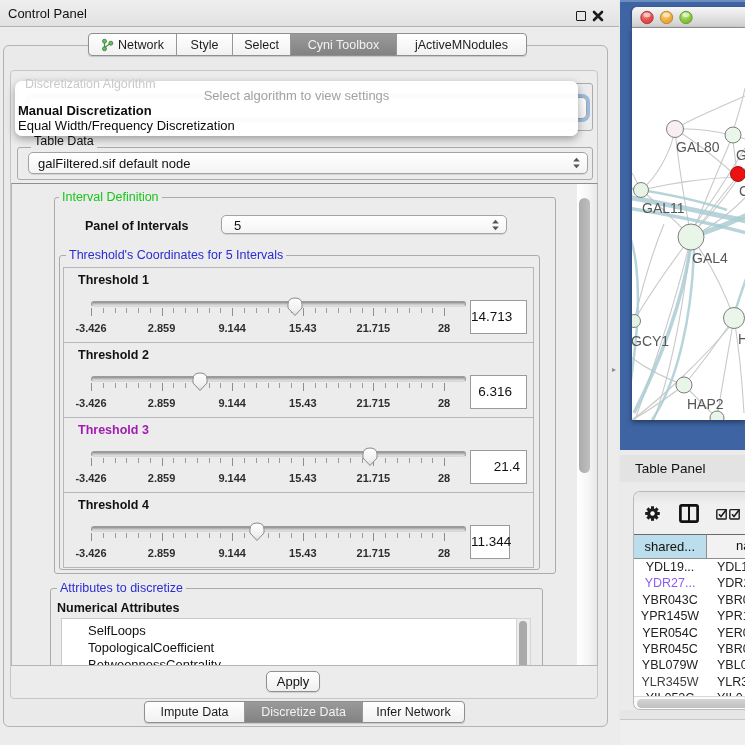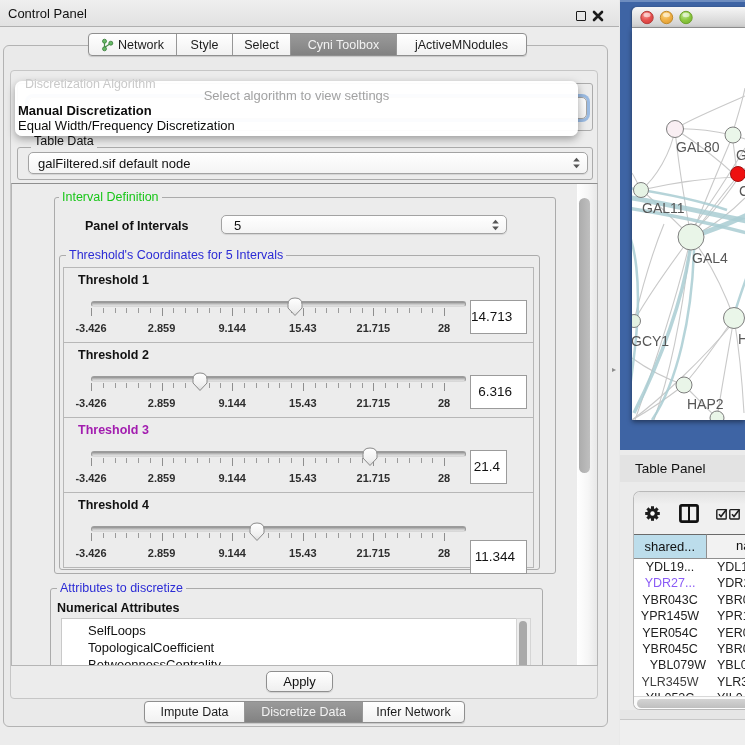--- a/index.html
+++ b/index.html
@@ -123,21 +123,21 @@
 <svg class="ab" style="left:348.9px;top:262.5px" width="18" height="20" viewBox="0 0 18 20">
         <defs>
           <linearGradient id="kg2" x1="0" y1="0" x2="0" y2="1">
             <stop offset="0" stop-color="#FFFFFF"></stop>
             <stop offset="0.7" stop-color="#EFEFEF"></stop>
             <stop offset="1" stop-color="#D9D9D9"></stop>
           </linearGradient>
         </defs>
         <path d="M2 7.5 Q2 1 9 1 Q16 1 16 7.5 L16 11 L9 18.5 L2 11 Z" fill="url(#kg2)" stroke="#8A8A8A" stroke-width="1"></path>
       </svg>
-<div class="vbox" style="left:458px;top:266px;width:37px;height:34px;line-height:32px;padding-right:6px">21.4</div>
+<div class="vbox" style="left:458px;top:266px;width:57px;height:34px;line-height:32px;padding-right:6px">21.4</div>
 <div class="ab" style="left:51px;top:308px;width:471px;height:76px;background:#ECECEC;border:1px solid #B7B7B7"></div>
 <div class="ab" style="left:66px;top:314px;font-size:12.5px;font-weight:bold;color:#111">Threshold 4</div>
 <div class="ab" style="left:79.0px;top:342px;width:375px;height:6px;border-radius:3px;background:linear-gradient(#8D8D8D,#C6C6C6 55%,#E4E4E4);border:1px solid #9B9B9B;border-bottom-color:#D8D8D8"></div>
 <div class="ab" style="left:78.5px;top:349px;width:355px;height:5px;background:repeating-linear-gradient(to right,#9A9A9A 0px,#9A9A9A 1px,rgba(0,0,0,0) 1px,rgba(0,0,0,0) 11.77px)"></div>
 <div class="ab" style="left:78.5px;top:349px;width:355px;height:8px;background:repeating-linear-gradient(to right,#8E8E8E 0px,#8E8E8E 1px,rgba(0,0,0,0) 1px,rgba(0,0,0,0) 70.6px)"></div>
 <div class="tick-lab" style="left:39.0px;top:362.5px">-3.426</div>
 <div class="tick-lab" style="left:109.6px;top:362.5px">2.859</div>
 <div class="tick-lab" style="left:180.2px;top:362.5px">9.144</div>
 <div class="tick-lab" style="left:250.8px;top:362.5px">15.43</div>
 <div class="tick-lab" style="left:321.4px;top:362.5px">21.715</div>
@@ -145,32 +145,32 @@
 <svg class="ab" style="left:235.9px;top:337.5px" width="18" height="20" viewBox="0 0 18 20">
         <defs>
           <linearGradient id="kg3" x1="0" y1="0" x2="0" y2="1">
             <stop offset="0" stop-color="#FFFFFF"></stop>
             <stop offset="0.7" stop-color="#EFEFEF"></stop>
             <stop offset="1" stop-color="#D9D9D9"></stop>
           </linearGradient>
         </defs>
         <path d="M2 7.5 Q2 1 9 1 Q16 1 16 7.5 L16 11 L9 18.5 L2 11 Z" fill="url(#kg3)" stroke="#8A8A8A" stroke-width="1"></path>
       </svg>
-<div class="vbox" style="left:458px;top:356px;width:57px;height:34px;line-height:32px;padding-right:11px">11.344</div>
+<div class="vbox" style="left:458px;top:341px;width:40px;height:34px;line-height:32px;padding-right:0">11.344</div>
 <div class="ab" style="left:38px;top:404px;width:493px;height:120px;border:1px solid #ABABAB;border-radius:3px"></div>
 <div class="tb-label" style="left:45px;top:397px;color:#2B2BD5">Attributes to discretize</div>
 <div class="ab" style="left:45px;top:417px;font-size:12.5px;font-weight:bold;color:#111">Numerical Attributes</div>
 <div class="ab" style="left:49px;top:434px;width:455px;height:60px;background:#fff;border:1px solid #C9C9C9;border-right:none"></div>
 <div class="ab" style="left:76px;top:439px;font-size:13px;color:#111">SelfLoops</div>
 <div class="ab" style="left:76px;top:456px;font-size:13px;color:#111">TopologicalCoefficient</div>
 <div class="ab" style="left:76px;top:473px;font-size:13px;color:#111">BetweennessCentrality</div>
 <div class="ab" style="left:504px;top:434px;width:15px;height:60px;background:#EDEDED;border:1px solid #D5D5D5"></div>
 <div class="ab" style="left:506.5px;top:437px;width:8px;height:60px;background:#A9A9A9;border-radius:4px"></div>
 </div>
-<div class="ab" style="left:266px;top:671px;width:67px;height:21px;background:linear-gradient(#FFFFFF,#EFEFEF);border:1px solid #8F8F8F;border-radius:5px;font-size:13px;color:#111;text-align:center;line-height:19px;box-shadow:0 1px 1px rgba(0,0,0,0.12)">Apply</div>
+<div class="ab" style="left:266px;top:671px;width:54px;height:21px;background:linear-gradient(#FFFFFF,#EFEFEF);border:1px solid #8F8F8F;border-radius:5px;font-size:13px;color:#111;text-align:center;line-height:19px;box-shadow:0 1px 1px rgba(0,0,0,0.12)">Apply</div>
 <div class="seg" style="left:144px;top:701px;height:22px">
 <div class="s" style="width:100px">Impute Data</div>
 <div class="s sel" style="width:118px">Discretize Data</div>
 <div class="s" style="width:101px">Infer Network</div>
 </div>
 <div class="ab" style="left:15px;top:81px;width:563px;height:55px;background:rgba(255,255,255,0.96);border-radius:7px;box-shadow:0 3px 9px rgba(0,0,0,0.35)"></div>
 <div class="ab" style="left:25px;top:77px;font-size:12.5px;color:#C9C9C9;z-index:5">Discretization Algorithm</div>
 <div class="ab" style="left:15px;top:88px;width:563px;text-align:center;font-size:13px;color:#A2A2A2;z-index:5">Select algorithm to view settings</div>
 <div class="ab" style="left:18px;top:103px;font-size:13px;font-weight:bold;color:#0b0b0b;z-index:5">Manual Discretization</div>
 <div class="ab" style="left:18px;top:118px;font-size:13px;color:#0b0b0b;z-index:5">Equal Width/Frequency Discretization</div>
@@ -306,21 +306,21 @@
 <div class="ab" style="left:0;top:84.4px;width:72px;font-size:12.5px;color:#8b5cf6;text-align:center">YDR27...</div>
 <div class="ab" style="left:83px;top:84.4px;font-size:12.5px;color:#222">YDR2</div>
 <div class="ab" style="left:0;top:100.8px;width:72px;font-size:12.5px;color:#222;text-align:center">YBR043C</div>
 <div class="ab" style="left:83px;top:100.8px;font-size:12.5px;color:#222">YBR0</div>
 <div class="ab" style="left:0;top:117.2px;width:72px;font-size:12.5px;color:#222;text-align:center">YPR145W</div>
 <div class="ab" style="left:83px;top:117.2px;font-size:12.5px;color:#222">YPR1</div>
 <div class="ab" style="left:0;top:133.6px;width:72px;font-size:12.5px;color:#222;text-align:center">YER054C</div>
 <div class="ab" style="left:83px;top:133.6px;font-size:12.5px;color:#222">YER0</div>
 <div class="ab" style="left:0;top:150.0px;width:72px;font-size:12.5px;color:#222;text-align:center">YBR045C</div>
 <div class="ab" style="left:83px;top:150.0px;font-size:12.5px;color:#222">YBR0</div>
-<div class="ab" style="left:0;top:166.4px;width:72px;font-size:12.5px;color:#222;text-align:right">YBL079W</div>
+<div class="ab" style="left:0;top:166.4px;width:72px;font-size:12.5px;color:#222;text-align:center">YBL079W</div>
 <div class="ab" style="left:83px;top:166.4px;font-size:12.5px;color:#222">YBL0</div>
 <div class="ab" style="left:0;top:182.8px;width:72px;font-size:12.5px;color:#404040;text-align:center">YLR345W</div>
 <div class="ab" style="left:83px;top:182.8px;font-size:12.5px;color:#222">YLR3</div>
 <div class="ab" style="left:0;top:199.2px;width:72px;font-size:12.5px;color:#222;text-align:center">YIL052C</div>
 <div class="ab" style="left:83px;top:199.2px;font-size:12.5px;color:#222">YIL0</div>
 <div class="ab" style="left:0;top:204px;width:112px;height:14px;background:#FBFBFB;border-top:1px solid #D8D8D8"></div>
 <div class="ab" style="left:3px;top:207px;width:112px;height:9px;background:linear-gradient(#D4D4D4,#BFBFBF);border-radius:4.5px"></div>
 </div>
 <div class="ab" style="left:620px;top:710px;width:125px;height:10px;background:#E6E6E6"></div>
 <div class="ab" style="left:620px;top:719px;width:125px;height:1px;background:#C8C8C8"></div>

